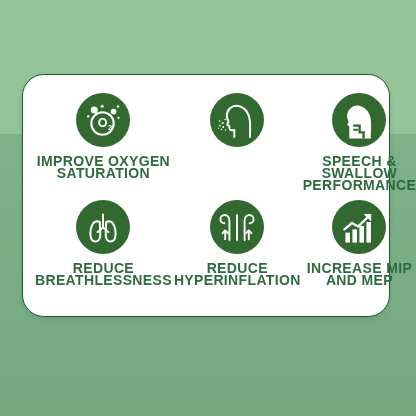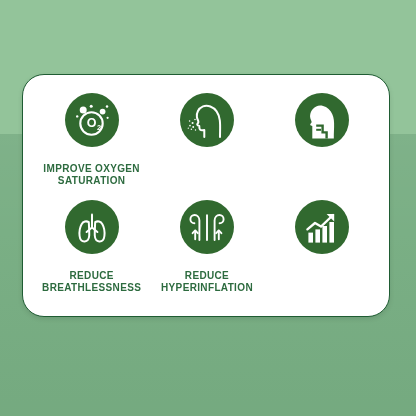--- a/index.html
+++ b/index.html
@@ -85,24 +85,24 @@
     border-radius: 50%;
     background: #31692f;
     display: flex;
     align-items: center;
     justify-content: center;
     flex: none;
   }
   .icon-circle svg { display: block; }
 
   .label {
-    margin-top: 16px;
+    margin-top: 8px;
     text-align: center;
     color: #2d6b3f;
-    font-size: 10px;
+    font-size: 14px;
     font-weight: bold;
     letter-spacing: 0.35px;
     line-height: 12.2px;
     text-transform: uppercase;
     white-space: pre-line;
     font-family: "Liberation Sans", sans-serif;
   }
 </style>
 </head>
 <body>
@@ -171,20 +171,22 @@
                      C8.2 25.6 9.6 25.9 10.3 26.1
                      L10.3 38.5 Z" fill="#ffffff"></path>
             <path d="M14.2 25.6
                      L20.6 25.6
                      L20.6 32.4
                      L24.6 32.4
                      L24.6 38.5" fill="none" stroke="#31692f" stroke-width="2.4" stroke-linecap="butt" stroke-linejoin="miter"></path>
             <path d="M14.2 29.8 L19.0 29.8" fill="none" stroke="#31692f" stroke-width="2.0" stroke-linecap="butt"></path>
           </svg>
         </div>
+        <div class="label">SPEECH &amp; SWALLOW
+PERFORMANCE</div>
       </div>
 
       <div class="cell">
         <div class="icon-circle">
           <svg width="40" height="40" viewBox="0 0 40 40" aria-hidden="true">
             <g fill="none" stroke="#ffffff" stroke-width="2.0" stroke-linecap="round" stroke-linejoin="round">
               <path d="M20 7.5 L20 20.5"></path>
               <path d="M20 20.5 L14.6 25.0"></path>
               <path d="M20 20.5 L25.4 25.0"></path>
               <path d="M16.8 15.2
@@ -238,18 +240,20 @@
             <g fill="#ffffff">
               <rect x="6.4" y="25.6" width="4.6" height="10.0"></rect>
               <rect x="13.4" y="22.4" width="4.6" height="13.2"></rect>
               <rect x="20.4" y="19.0" width="4.6" height="16.6"></rect>
               <rect x="27.4" y="15.0" width="4.6" height="20.6"></rect>
             </g>
             <path d="M5.4 22.4 L13.0 16.0 L19.0 19.6 L31.0 8.0" fill="none" stroke="#ffffff" stroke-width="2.3" stroke-linecap="round" stroke-linejoin="round"></path>
             <path d="M24.6 7.0 L32.2 7.0 L32.2 14.6 Z" fill="#ffffff"></path>
           </svg>
         </div>
+        <div class="label">INCREASE MIP
+AND MEP</div>
       </div>
 
     </div>
   </div>
 
 </div>
 
 </body></html>

